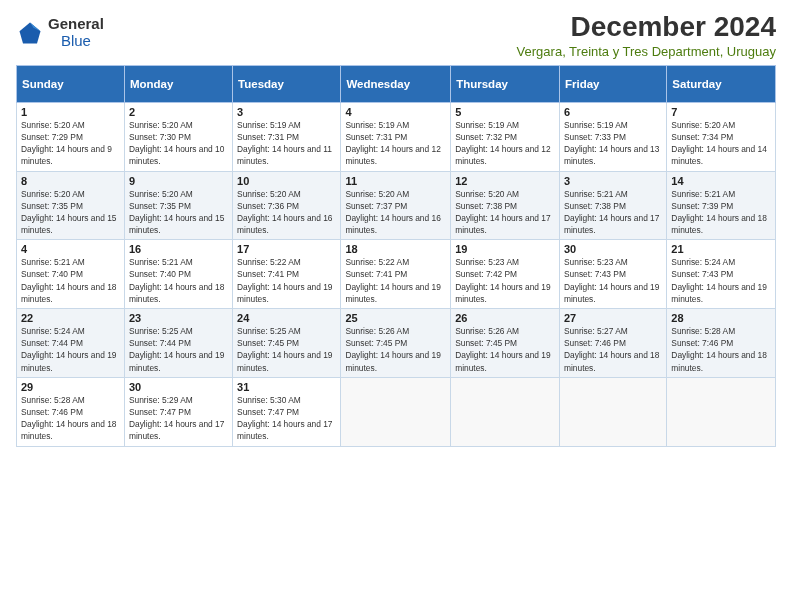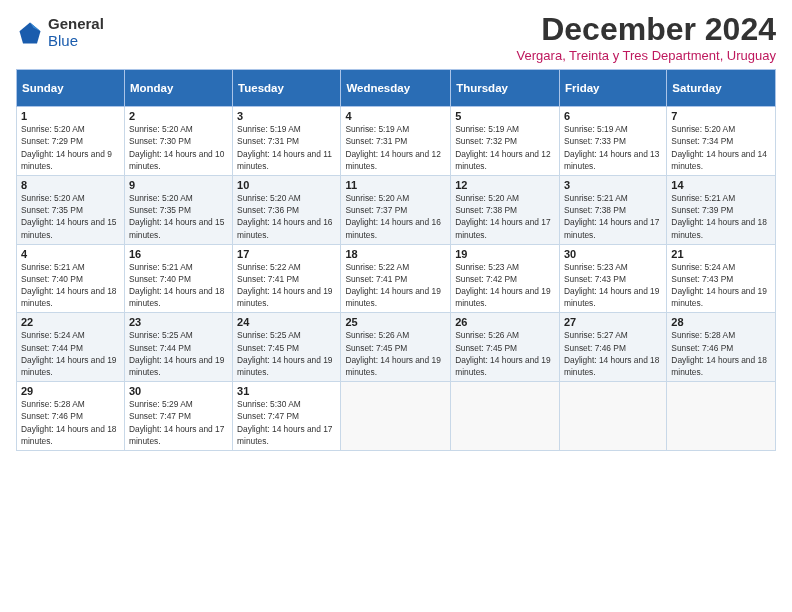--- a/index.html
+++ b/index.html
@@ -19,20 +19,21 @@
     .header {
       display: flex;
       align-items: flex-start;
       justify-content: space-between;
       margin-bottom: 4px;
     }
     .logo {
       display: flex;
       align-items: center;
       margin-top: 4px;
+      text-align: center;
     }
     .logo-text {
       display: flex;
       flex-direction: column;
       line-height: 1.1;
     }
     .logo-general {
       font-size: 15px;
       font-weight: bold;
       color: #333;
@@ -44,28 +45,28 @@
     }
     .logo-icon {
       width: 28px;
       height: 28px;
       margin-right: 4px;
     }
     .title-block {
       text-align: right;
     }
     .month-title {
-      font-size: 32px;
+      font-size: 28px;
       font-weight: bold;
       color: #333;
       line-height: 1.1;
     }
     .subtitle {
       font-size: 13px;
-      color: #be185d;
+      color: #4d7c0f;
       margin-top: 1px;
     }
     .calendar {
       width: 100%;
       border-collapse: collapse;
       margin-top: 6px;
     }
     .calendar th {
       background: #2a6db5;
       color: #fff;

